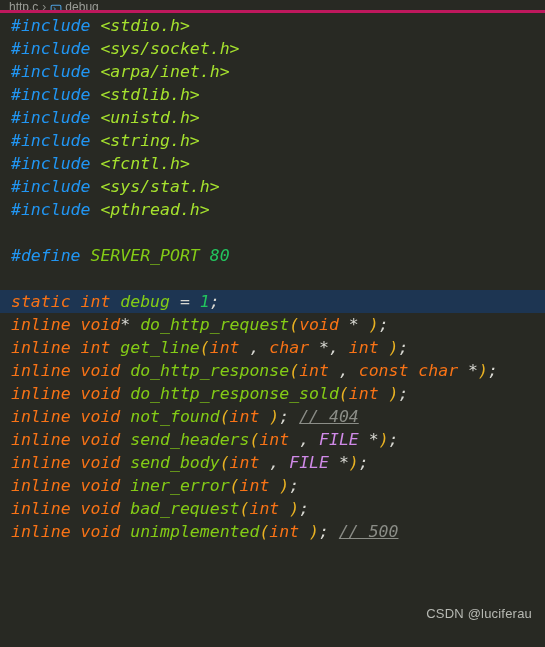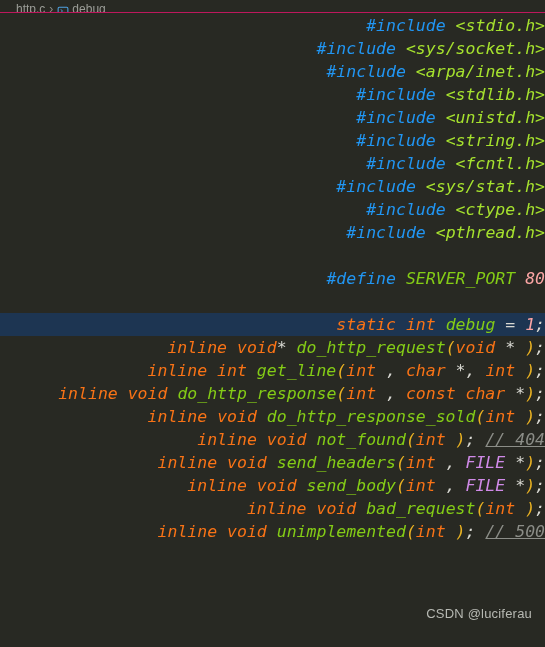--- a/index.html
+++ b/index.html
@@ -14,29 +14,29 @@
     font-family: "DejaVu Sans Mono", monospace;
   }
 
   
   #breadcrumb-bar {
     position: absolute;
     top: 0; left: 0;
     width: 545px;
     height: 13px;
     background: #282923;
-    border-bottom: 1px solid #be185d;
+    border-bottom: 3px solid #be185d;
     overflow: hidden;
     white-space: nowrap;
     font-family: "Liberation Sans", sans-serif;
     font-size: 12px;
     color: #9b9d97;
     display: flex;
     align-items: flex-end;
-    padding-left: 16px;
+    padding-left: 9px;
     box-sizing: border-box;
   }
   #breadcrumb-bar .bc-seg {
     display: inline-block;
     position: relative;
     top: 4px;
   }
   #breadcrumb-bar .bc-sep {
     display: inline-block;
     position: relative;
@@ -63,36 +63,36 @@
     height: 633px;
     background: #282923;
     overflow: hidden;
   }
   .code-line {
     position: relative;
     height: 23px;
     line-height: 23px;
     font-size: 16.5px;
     white-space: pre;
+    padding-left: 11px;
     box-sizing: border-box;
     color: #d8d8d2;
     letter-spacing: 0px;
-    text-align: right;
   }
   .code-line.hl {
     background: #1d3552;
   }
   .code-line .seg { font-style: italic; }
 
   
   .t-pre   { color: #2196f3; font-style: italic; }  
   .t-hdr   { color: #a6e22e; font-style: normal; }  
   .t-kw    { color: #f97316; font-style: italic; }  
   .t-ident { color: #84cc16; font-style: italic; }  
-  .t-num   { color: #fca5a5; font-style: normal; }  
+  .t-num   { color: #22c55e; font-style: normal; }  
   .t-punct { color: #d8d8d2; font-style: normal; }  
   .t-brk   { color: #e8b122; font-style: normal; }  
   .t-type  { color: #d08ae8; font-style: italic; }  
   .t-cmt   { color: #8b8d87; font-style: italic; text-decoration: underline; }  
 
   
   #watermark {
     position: absolute;
     right: 13px;
     bottom: 26px;
@@ -121,30 +121,30 @@
 
 <div id="editor">
     <div class="code-line"><span class="seg t-pre">#include</span><span class="seg t-punct"> </span><span class="seg t-hdr">&lt;stdio.h&gt;</span></div>
     <div class="code-line"><span class="seg t-pre">#include</span><span class="seg t-punct"> </span><span class="seg t-hdr">&lt;sys/socket.h&gt;</span></div>
     <div class="code-line"><span class="seg t-pre">#include</span><span class="seg t-punct"> </span><span class="seg t-hdr">&lt;arpa/inet.h&gt;</span></div>
     <div class="code-line"><span class="seg t-pre">#include</span><span class="seg t-punct"> </span><span class="seg t-hdr">&lt;stdlib.h&gt;</span></div>
     <div class="code-line"><span class="seg t-pre">#include</span><span class="seg t-punct"> </span><span class="seg t-hdr">&lt;unistd.h&gt;</span></div>
     <div class="code-line"><span class="seg t-pre">#include</span><span class="seg t-punct"> </span><span class="seg t-hdr">&lt;string.h&gt;</span></div>
     <div class="code-line"><span class="seg t-pre">#include</span><span class="seg t-punct"> </span><span class="seg t-hdr">&lt;fcntl.h&gt;</span></div>
     <div class="code-line"><span class="seg t-pre">#include</span><span class="seg t-punct"> </span><span class="seg t-hdr">&lt;sys/stat.h&gt;</span></div>
-    <div class="code-line"><span class="seg t-pre">#include</span><span class="seg t-punct"> </span><span class="seg t-hdr">&lt;ctype.h&gt;</span></div>
     <div class="code-line"><span class="seg t-pre">#include</span><span class="seg t-punct"> </span><span class="seg t-hdr">&lt;pthread.h&gt;</span></div>
     <div class="code-line">&nbsp;</div>
     <div class="code-line"><span class="seg t-pre">#define</span><span class="seg t-punct"> </span><span class="seg t-ident">SERVER_PORT</span><span class="seg t-punct"> </span><span class="seg t-num">80</span></div>
     <div class="code-line">&nbsp;</div>
     <div class="code-line hl"><span class="seg t-kw">static</span><span class="seg t-punct"> </span><span class="seg t-kw">int</span><span class="seg t-punct"> </span><span class="seg t-ident">debug</span><span class="seg t-punct"> = </span><span class="seg t-num">1</span><span class="seg t-punct">;</span></div>
     <div class="code-line"><span class="seg t-kw">inline</span><span class="seg t-punct"> </span><span class="seg t-kw">void</span><span class="seg t-punct">* </span><span class="seg t-ident">do_http_request</span><span class="seg t-brk">(</span><span class="seg t-kw">void</span><span class="seg t-punct"> * </span><span class="seg t-brk">)</span><span class="seg t-punct">;</span></div>
     <div class="code-line"><span class="seg t-kw">inline</span><span class="seg t-punct"> </span><span class="seg t-kw">int</span><span class="seg t-punct"> </span><span class="seg t-ident">get_line</span><span class="seg t-brk">(</span><span class="seg t-kw">int</span><span class="seg t-punct"> , </span><span class="seg t-kw">char</span><span class="seg t-punct"> *, </span><span class="seg t-kw">int</span><span class="seg t-punct"> </span><span class="seg t-brk">)</span><span class="seg t-punct">;</span></div>
     <div class="code-line"><span class="seg t-kw">inline</span><span class="seg t-punct"> </span><span class="seg t-kw">void</span><span class="seg t-punct"> </span><span class="seg t-ident">do_http_response</span><span class="seg t-brk">(</span><span class="seg t-kw">int</span><span class="seg t-punct"> , </span><span class="seg t-kw">const</span><span class="seg t-punct"> </span><span class="seg t-kw">char</span><span class="seg t-punct"> *</span><span class="seg t-brk">)</span><span class="seg t-punct">;</span></div>
     <div class="code-line"><span class="seg t-kw">inline</span><span class="seg t-punct"> </span><span class="seg t-kw">void</span><span class="seg t-punct"> </span><span class="seg t-ident">do_http_response_sold</span><span class="seg t-brk">(</span><span class="seg t-kw">int</span><span class="seg t-punct"> </span><span class="seg t-brk">)</span><span class="seg t-punct">;</span></div>
     <div class="code-line"><span class="seg t-kw">inline</span><span class="seg t-punct"> </span><span class="seg t-kw">void</span><span class="seg t-punct"> </span><span class="seg t-ident">not_found</span><span class="seg t-brk">(</span><span class="seg t-kw">int</span><span class="seg t-punct"> </span><span class="seg t-brk">)</span><span class="seg t-punct">; </span><span class="seg t-cmt">// 404</span></div>
     <div class="code-line"><span class="seg t-kw">inline</span><span class="seg t-punct"> </span><span class="seg t-kw">void</span><span class="seg t-punct"> </span><span class="seg t-ident">send_headers</span><span class="seg t-brk">(</span><span class="seg t-kw">int</span><span class="seg t-punct"> , </span><span class="seg t-type">FILE</span><span class="seg t-punct"> *</span><span class="seg t-brk">)</span><span class="seg t-punct">;</span></div>
     <div class="code-line"><span class="seg t-kw">inline</span><span class="seg t-punct"> </span><span class="seg t-kw">void</span><span class="seg t-punct"> </span><span class="seg t-ident">send_body</span><span class="seg t-brk">(</span><span class="seg t-kw">int</span><span class="seg t-punct"> , </span><span class="seg t-type">FILE</span><span class="seg t-punct"> *</span><span class="seg t-brk">)</span><span class="seg t-punct">;</span></div>
+    <div class="code-line"><span class="seg t-kw">inline</span><span class="seg t-punct"> </span><span class="seg t-kw">void</span><span class="seg t-punct"> </span><span class="seg t-ident">iner_error</span><span class="seg t-brk">(</span><span class="seg t-kw">int</span><span class="seg t-punct"> </span><span class="seg t-brk">)</span><span class="seg t-punct">;</span></div>
     <div class="code-line"><span class="seg t-kw">inline</span><span class="seg t-punct"> </span><span class="seg t-kw">void</span><span class="seg t-punct"> </span><span class="seg t-ident">bad_request</span><span class="seg t-brk">(</span><span class="seg t-kw">int</span><span class="seg t-punct"> </span><span class="seg t-brk">)</span><span class="seg t-punct">;</span></div>
     <div class="code-line"><span class="seg t-kw">inline</span><span class="seg t-punct"> </span><span class="seg t-kw">void</span><span class="seg t-punct"> </span><span class="seg t-ident">unimplemented</span><span class="seg t-brk">(</span><span class="seg t-kw">int</span><span class="seg t-punct"> </span><span class="seg t-brk">)</span><span class="seg t-punct">; </span><span class="seg t-cmt">// 500</span></div>
   </div>
 
 <div id="watermark">CSDN @luciferau</div>
 
 </body></html>

